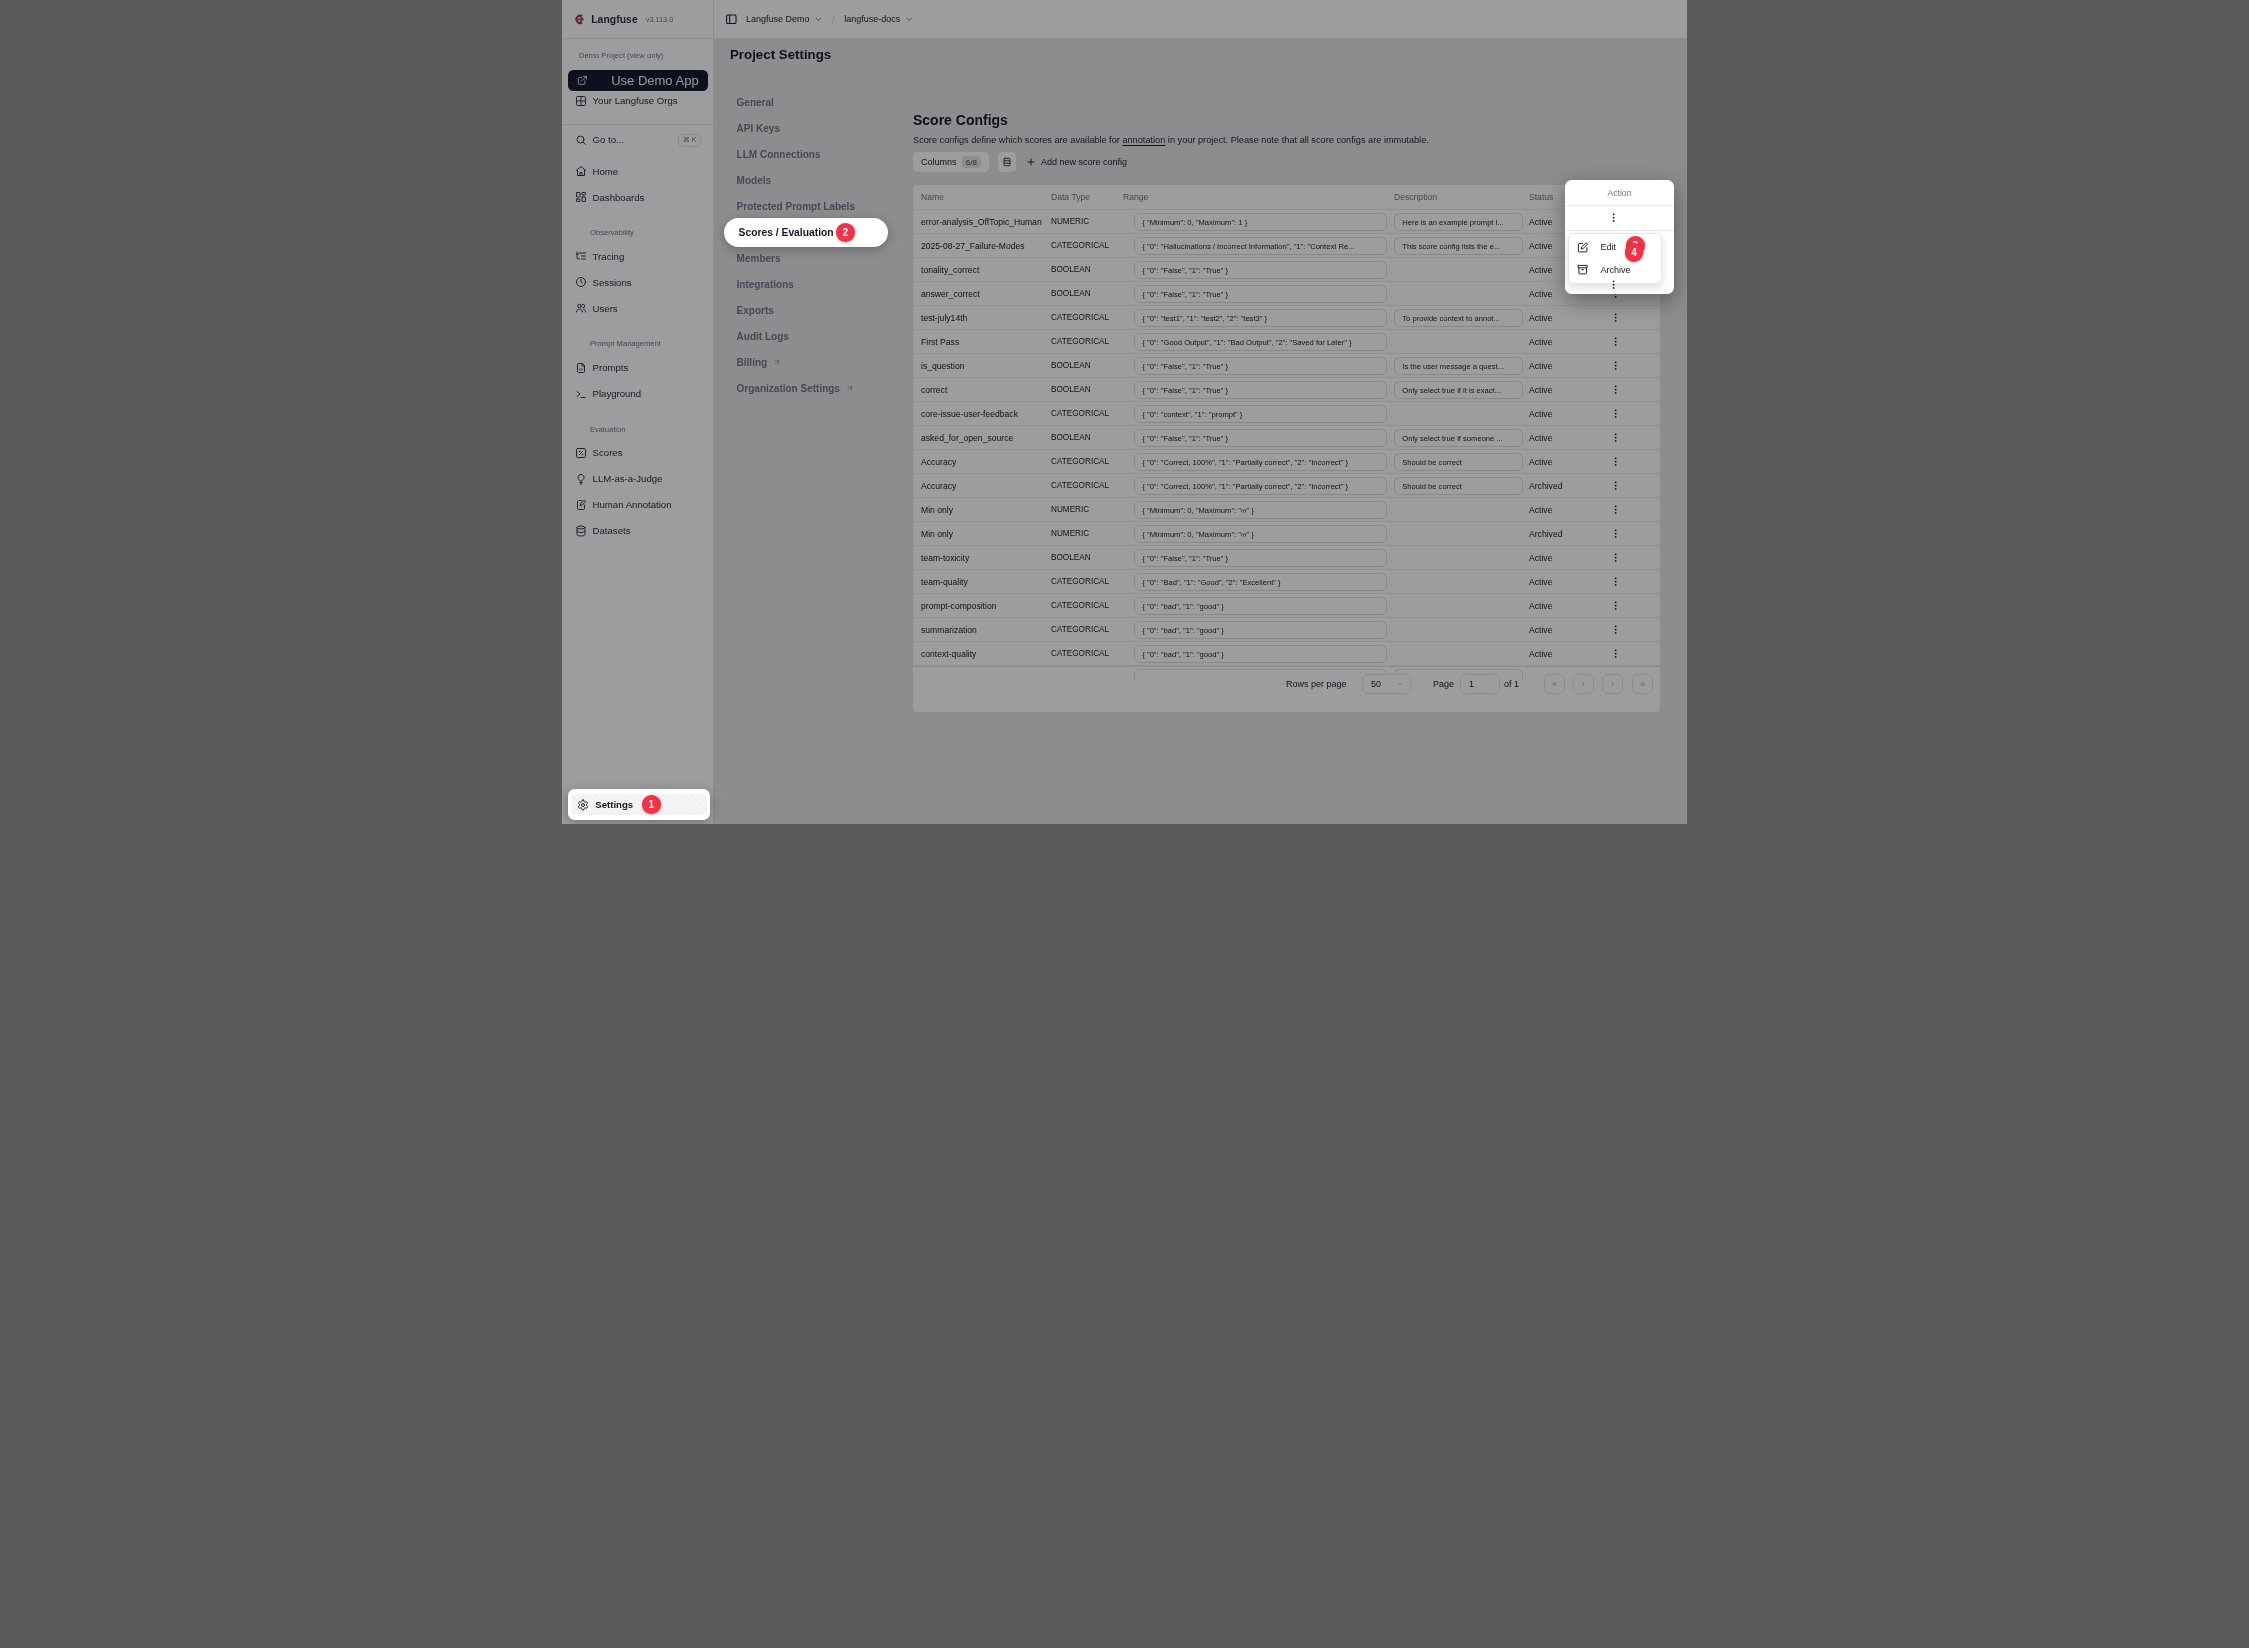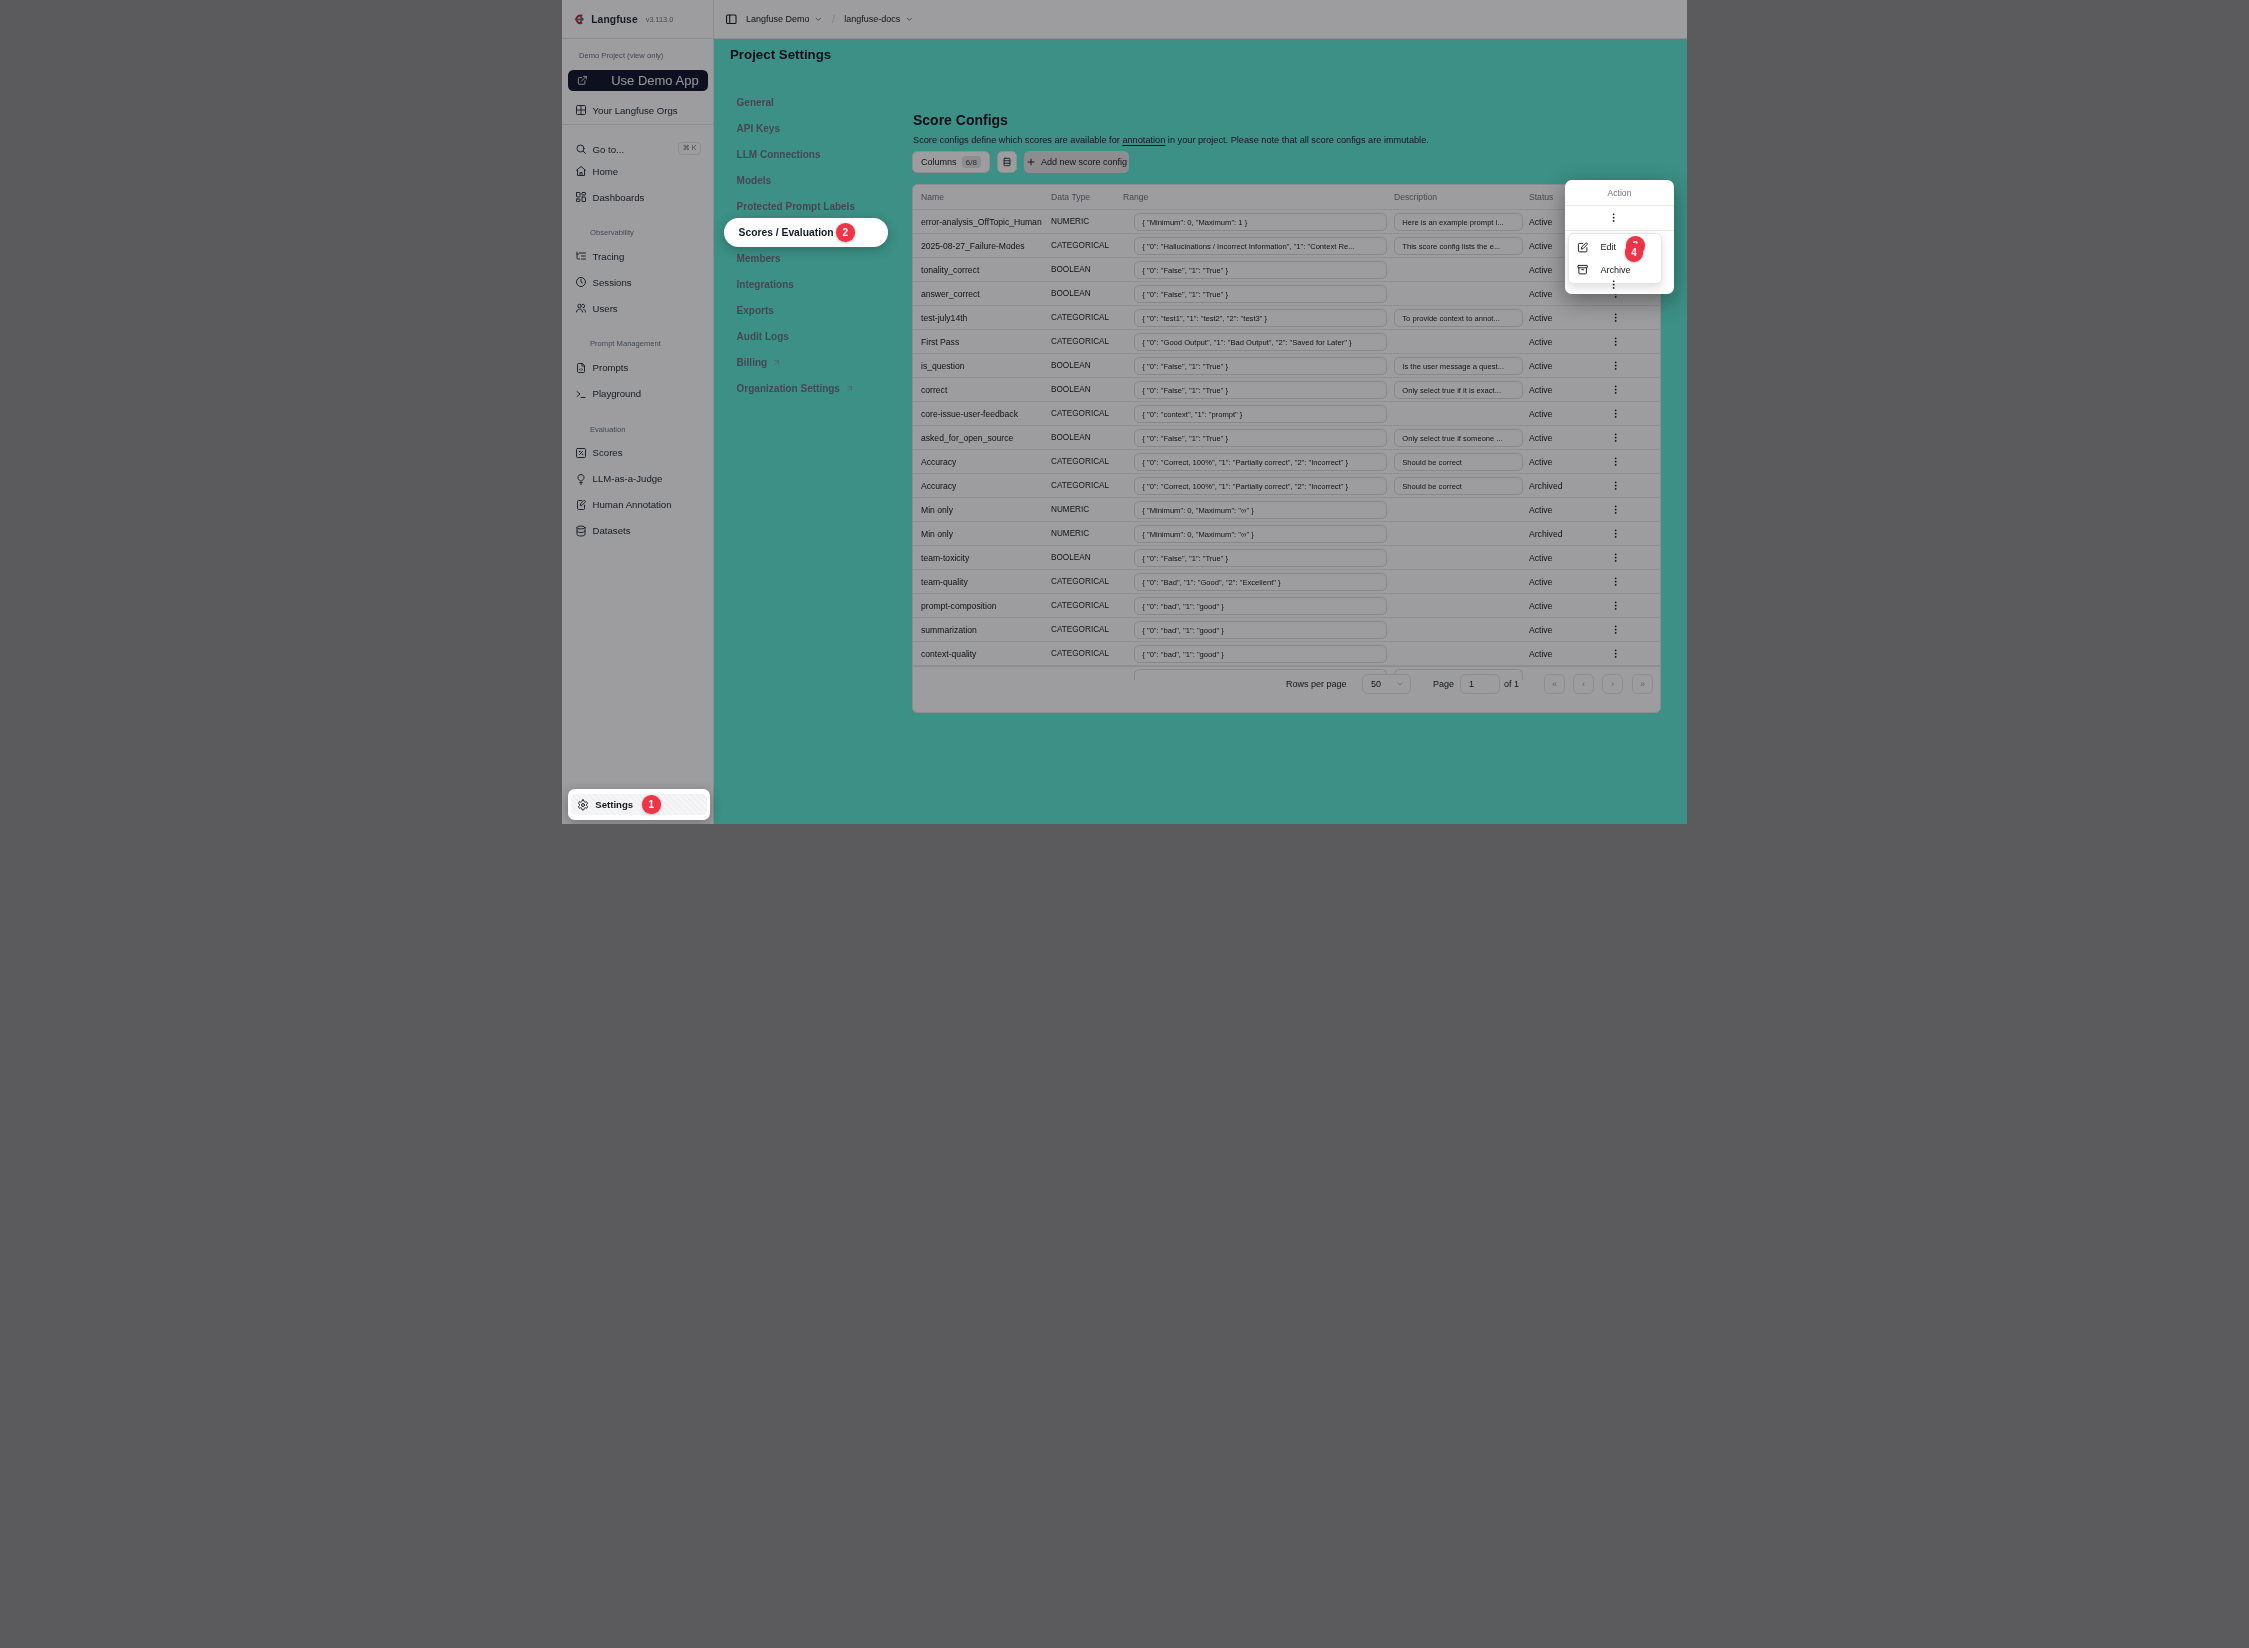--- a/index.html
+++ b/index.html
@@ -2,30 +2,30 @@
 <html style="font-size:10.6px"><head>
 <meta charset="utf-8">
 <style>
   :root{
     --border:#e4e4e7; --border-soft:#ececee; --muted:#71717a; --muted2:#6b7280;
     --text:#111827; --text-strong:#0f1222; --red:#ee3446; --dark-btn:#0f172a;
     --pill-border:#dcdce0;
   }
   *{box-sizing:border-box}
   body{margin:0;background:#5b5b5e;font-family:"Liberation Sans",sans-serif;color:var(--text);}
-  .canvas{position:relative;width:1125px;height:824px;overflow:hidden;background:#5eead4;margin:0 auto;}
+  .canvas{position:relative;width:1125px;height:824px;overflow:hidden;background:#e5e5e5;margin:0 auto;}
   .icon svg{display:block}
   
   .sb{position:absolute;left:0;top:0;width:152px;height:824px;background:#fff;border-right:0.7px solid var(--border);}
   .sb-logo{position:absolute;left:0;top:0;width:100%;height:39px;display:flex;align-items:center;padding-left:11.3px;gap:5.3px;border-bottom:0.7px solid var(--border);}
   .sb-brand{font-size:10.3px;font-weight:700;color:#1b2332;letter-spacing:0.1px}
   .sb-version{font-size:7.3px;color:var(--muted);margin-left:2.7px}
   .sb-demo-label{position:absolute;left:17px;top:51px;font-size:7.6px;color:var(--muted2)}
   .sb-btn-dark{position:absolute;left:6px;top:70px;width:140px;height:21px;background:var(--dark-btn);color:#f4f4f5;border:none;border-radius:5.3px;display:flex;align-items:center;gap:24px;padding:0 0 0 8.6px;font-size:13px;font-weight:500;cursor:pointer;font-family:inherit}
-  .sb-row{position:absolute;left:6px;width:140px;height:21px;display:flex;align-items:flex-end;gap:6px;padding-left:6.6px;font-size:9.6px;color:#1f2430;border-radius:5.3px;cursor:pointer}
+  .sb-row{position:absolute;left:6px;width:140px;height:21px;display:flex;align-items:flex-start;gap:6px;padding-left:6.6px;font-size:9.6px;color:#1f2430;border-radius:5.3px;cursor:pointer}
   .sb-div{position:absolute;left:0;top:124px;width:100%;border-top:0.7px solid var(--border)}
   .kbd{position:absolute;right:6.6px;border:0.7px solid var(--border);border-radius:4px;font-size:7px;color:var(--muted2);padding:1.3px 4px;line-height:1.2;background:#fff}
   .sb-sections{position:absolute;left:0;top:158px;width:152px}
   .sb-section-label{height:13.3px;line-height:13.3px;margin:16px 0 4px;padding-left:28px;font-size:7.6px;color:var(--muted2)}
   .sb-item{height:26px;display:flex;align-items:center;gap:6px;padding-left:12.6px;font-size:9.6px;color:#1f2430;cursor:pointer}
   .sb-item .icon, .sb-row .icon{color:#30343f}
   
   .settings-card{position:absolute;left:6px;top:789px;width:142px;height:31px;background:#fff;border-radius:6.6px;z-index:50;box-shadow:0 2.7px 12px rgba(0,0,0,.28);}
   .settings-inner{position:absolute;left:2.7px;top:4.7px;right:2.7px;bottom:4.7px;border-radius:4.7px;
     background:repeating-linear-gradient(45deg,#f6f6f7 0 2px,#f1f1f3 2px 4px);

